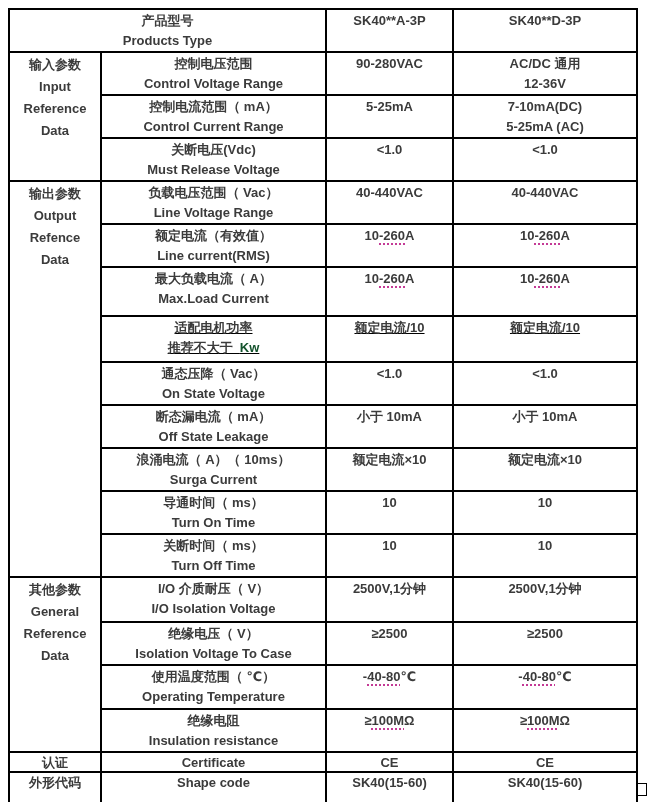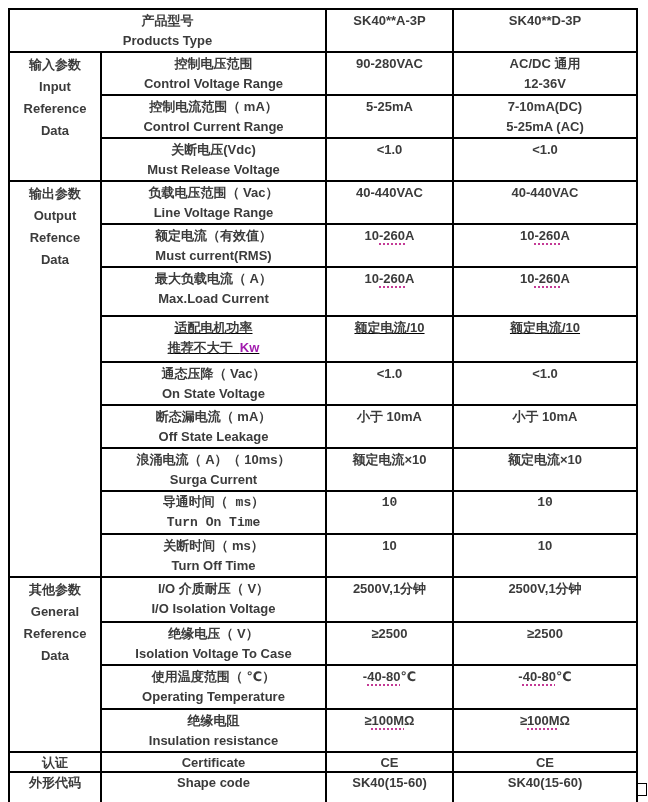--- a/index.html
+++ b/index.html
@@ -48,21 +48,21 @@
     line-height: 17px;
   }
   .sq {
     text-decoration-line: underline;
     text-decoration-style: dotted;
     text-decoration-color: #c43a96;
     text-decoration-thickness: 2px;
     text-underline-offset: 3px;
   }
   .blue {
-    color: #a21caf;
+    color: #14532d;
   }
   .cursor-box {
     position: absolute;
     left: 637px;
     top: 783px;
     width: 8px;
     height: 11px;
     border: 1px solid #000000;
     background: #ffffff;
   }
@@ -149,21 +149,21 @@
           <td>
             <div class="line">40-440VAC</div>
           </td>
           <td>
             <div class="line">40-440VAC</div>
           </td>
         </tr>
         <tr style="height: 43px;">
           <td>
             <div class="line">额定电流（有效值）</div>
-            <div class="line">Must current(RMS)</div>
+            <div class="line">Line current(RMS)</div>
           </td>
           <td>
             <div class="line"><span>10</span><span class="sq">-260</span><span>A</span></div>
           </td>
           <td>
             <div class="line"><span>10</span><span class="sq">-260</span><span>A</span></div>
           </td>
         </tr>
         <tr style="height: 49px;">
           <td>
@@ -218,21 +218,21 @@
             <div class="line">浪涌电流（ A）（ 10ms）</div>
             <div class="line">Surga Current</div>
           </td>
           <td>
             <div class="line">额定电流×10</div>
           </td>
           <td>
             <div class="line">额定电流×10</div>
           </td>
         </tr>
-        <tr style="height: 40px; font-family: Liberation Mono, monospace;">
+        <tr style="height: 40px;">
           <td>
             <div class="line">导通时间（ ms）</div>
             <div class="line">Turn On Time</div>
           </td>
           <td>
             <div class="line">10</div>
           </td>
           <td>
             <div class="line">10</div>
           </td>

